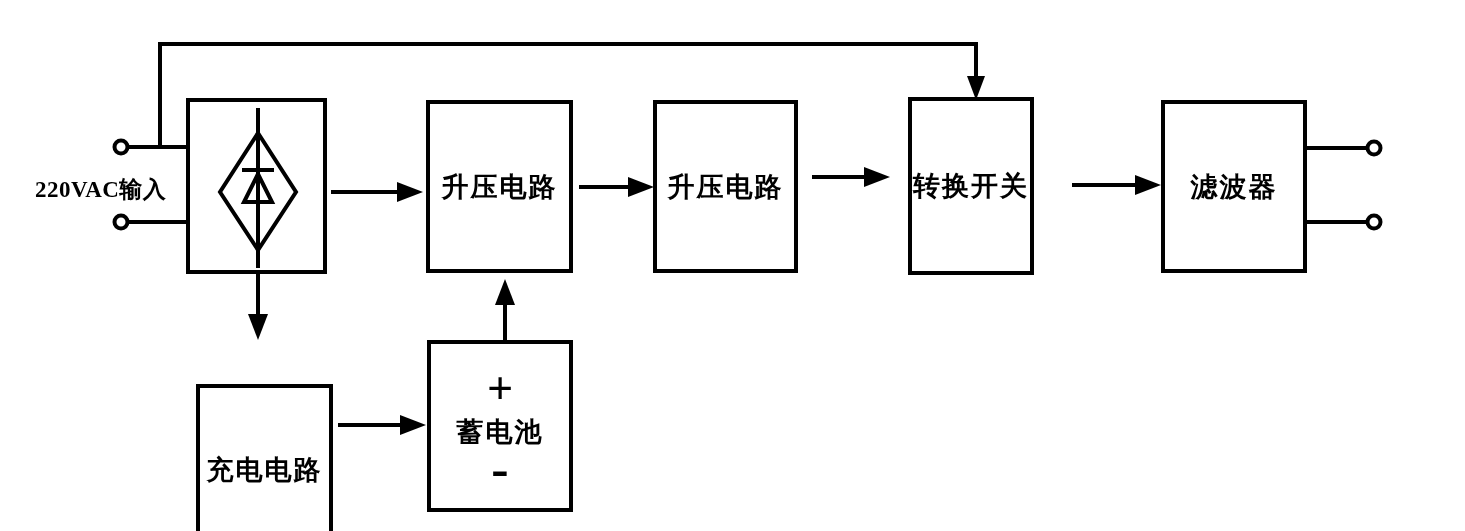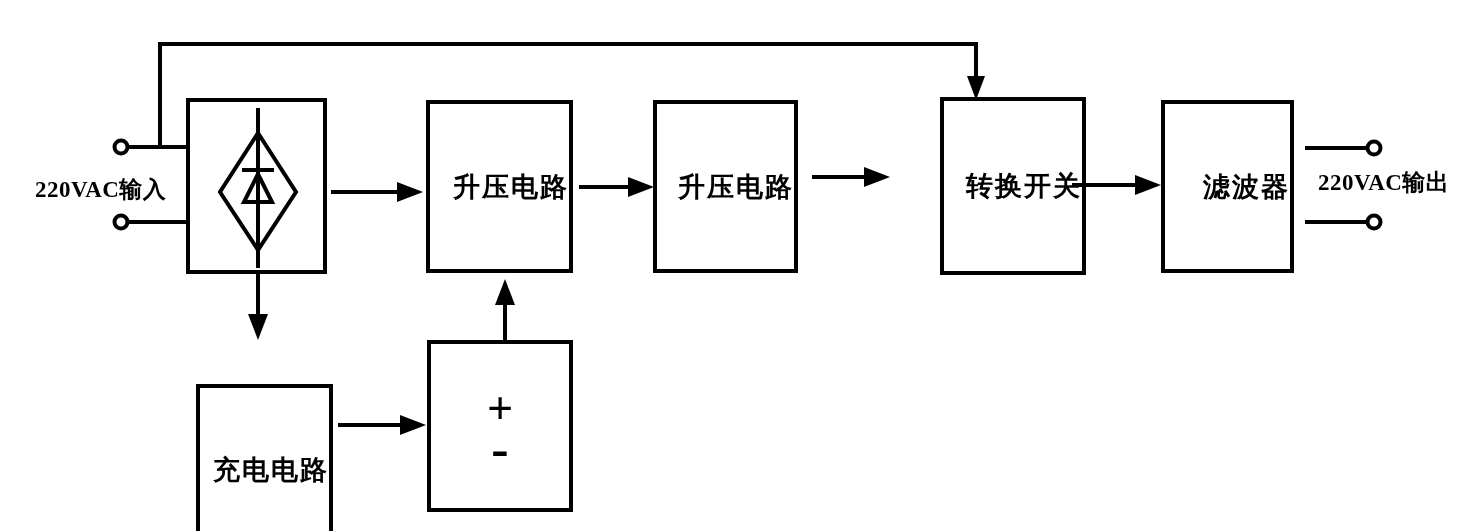--- a/index.html
+++ b/index.html
@@ -2,28 +2,28 @@
 <html><head>
 <meta charset="utf-8">
 <style>
   html,body{margin:0;padding:0;background:#ffffff;}
   .stage{
     position:relative;width:1465px;height:531px;background:#ffffff;
     font-family:"Liberation Serif","DejaVu Serif",serif;color:#000;overflow:hidden;
   }
   .block{
     position:absolute;border:4px solid #000;background:#fff;box-sizing:border-box;
-    display:flex;align-items:center;justify-content:flex-end;
+    display:flex;align-items:center;justify-content:center;
     font-weight:bold;font-size:27px;letter-spacing:2px;white-space:nowrap;z-index:1;
   }
   #block-rectifier{left:186px;top:98px;width:141px;height:176px;}
   #block-boost{left:426px;top:100px;width:147px;height:173px;}
   #block-inverter{left:653px;top:100px;width:145px;height:173px;}
-  #block-switch{left:940px;top:97px;width:146px;height:178px;}
-  #block-filter{left:1161px;top:100px;width:133px;height:173px;}
+  #block-switch{left:908px;top:97px;width:126px;height:178px;}
+  #block-filter{left:1161px;top:100px;width:146px;height:173px;}
   #block-charger{left:196px;top:340px;width:137px;height:172px;margin-top:44px;}
   #block-battery{left:427px;top:340px;width:146px;height:172px;flex-direction:column;justify-content:center;}
   .battery-plus{font-size:46px;line-height:46px;font-weight:bold;letter-spacing:0;}
   .battery-name{font-size:27px;line-height:40px;font-weight:bold;letter-spacing:2px;}
   .battery-minus{font-size:52px;line-height:34px;font-weight:bold;letter-spacing:0;height:34px;display:flex;align-items:center;}
   .io-label{
     position:absolute;font-weight:bold;font-size:23px;white-space:nowrap;z-index:1;letter-spacing:0.5px;
   }
   #label-input{left:35px;top:174px;}
   #label-output{left:1318px;top:167px;}
@@ -51,25 +51,25 @@
   <div class="block" id="block-filter">
     <span>滤波器</span>
   </div>
 
   <div class="block" id="block-charger">
     <span>充电电路</span>
   </div>
 
   <div class="block" id="block-battery">
     <span class="battery-plus">+</span>
+    <span class="battery-name">蓄电池</span>
     <span class="battery-minus">-</span>
   </div>
 
   <div class="io-label" id="label-input">220VAC输入</div>
-  <div class="io-label" id="label-output">220VAC输出</div>
 
   <svg class="wires" width="1465" height="531" viewBox="0 0 1465 531">
     <g stroke="#000" stroke-width="4" fill="none">
 
       <circle cx="121" cy="147" r="6.5" fill="#fff"></circle>
       <circle cx="121" cy="222" r="6.5" fill="#fff"></circle>
       <line x1="128" y1="147" x2="188" y2="147"></line>
       <line x1="128" y1="222" x2="188" y2="222"></line>
 
       <circle cx="1374" cy="148" r="6.5" fill="#fff"></circle>

